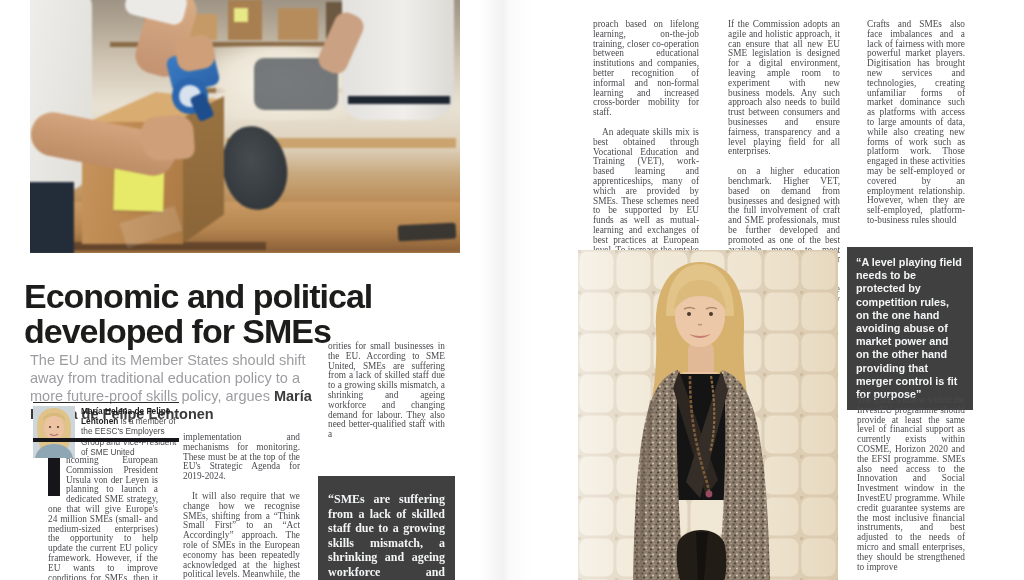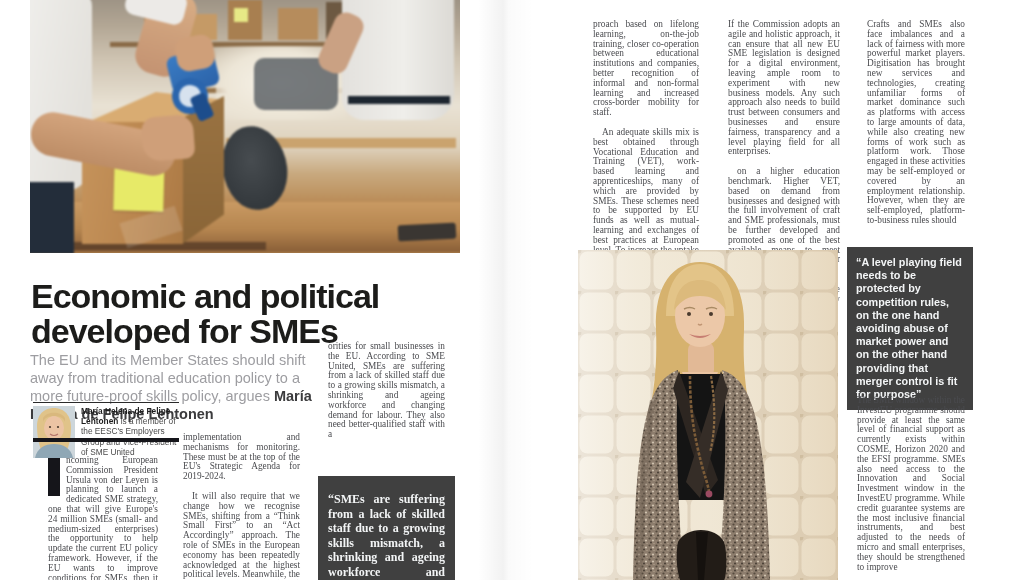--- a/index.html
+++ b/index.html
@@ -43,21 +43,21 @@
   .pl-boxFront{left:56px;top:126px;width:101px;height:122px;background:linear-gradient(100deg,#c6945c 0%,#b9854e 60%,#ab7944 100%);}
   .pl-note{left:88px;top:160px;width:50px;height:55px;background:#e7ea68;transform:rotate(1.5deg);box-shadow:0 1px 2px rgba(0,0,0,.2);}
   .pl-tapeMark{left:96px;top:218px;width:58px;height:26px;background:rgba(255,255,255,.14);transform:rotate(-18deg);}
   .pl-armL{left:4px;top:126px;width:146px;height:44px;background:linear-gradient(180deg,#d3a47d 0%,#bd8d66 100%);transform:rotate(11deg);border-radius:22px;}
   .pl-handL{left:116px;top:120px;width:52px;height:44px;background:#cf9f79;border-radius:14px 16px 10px 18px;transform:rotate(-4deg);}
   .pl-shirtR{left:316px;top:-4px;width:112px;height:128px;background:linear-gradient(90deg,#e3e1dd 0%,#efeeea 55%,#dcdad5 100%);border-radius:4px 4px 26px 22px;}
   .pl-armR{left:300px;top:16px;width:30px;height:62px;background:#caa183;transform:rotate(24deg);border-radius:12px;}
   .pl-jeanR{left:322px;top:104px;width:102px;height:152px;background:linear-gradient(90deg,#2c3644 0%,#3c495c 46%,#26303d 52%,#3542522 52%,#344152 100%);}
   .pl-belt{left:322px;top:100px;width:102px;height:8px;background:#1d2630;}
   
-  .headline{position:absolute;left:31px;top:256px;width:430px;color:#1c1c1a;font-weight:bold;
+  .headline{position:absolute;left:24px;top:256px;width:430px;color:#1c1c1a;font-weight:bold;
             font-size:34px;line-height:35px;letter-spacing:-1px;}
   .standfirst{position:absolute;left:30px;top:336px;width:286px;font-size:14.5px;line-height:18px;color:#9d9da1;}
   .standfirst b{color:#3b3b3d;}
   
   .authorblock{position:absolute;left:33px;top:402px;width:146px;border-top:1px solid #2a2a2a;
                padding-top:3px;}
   .authorblock:after{content:"";display:block;clear:both;}
   .abio-photo{float:left;width:42px;height:52px;margin-right:6px;overflow:hidden;background:#cfd8de;}
   .abio-text{font-size:8.3px;line-height:10.2px;color:#4a4a4a;}
   .abio-text b{color:#1c1c1c;}

